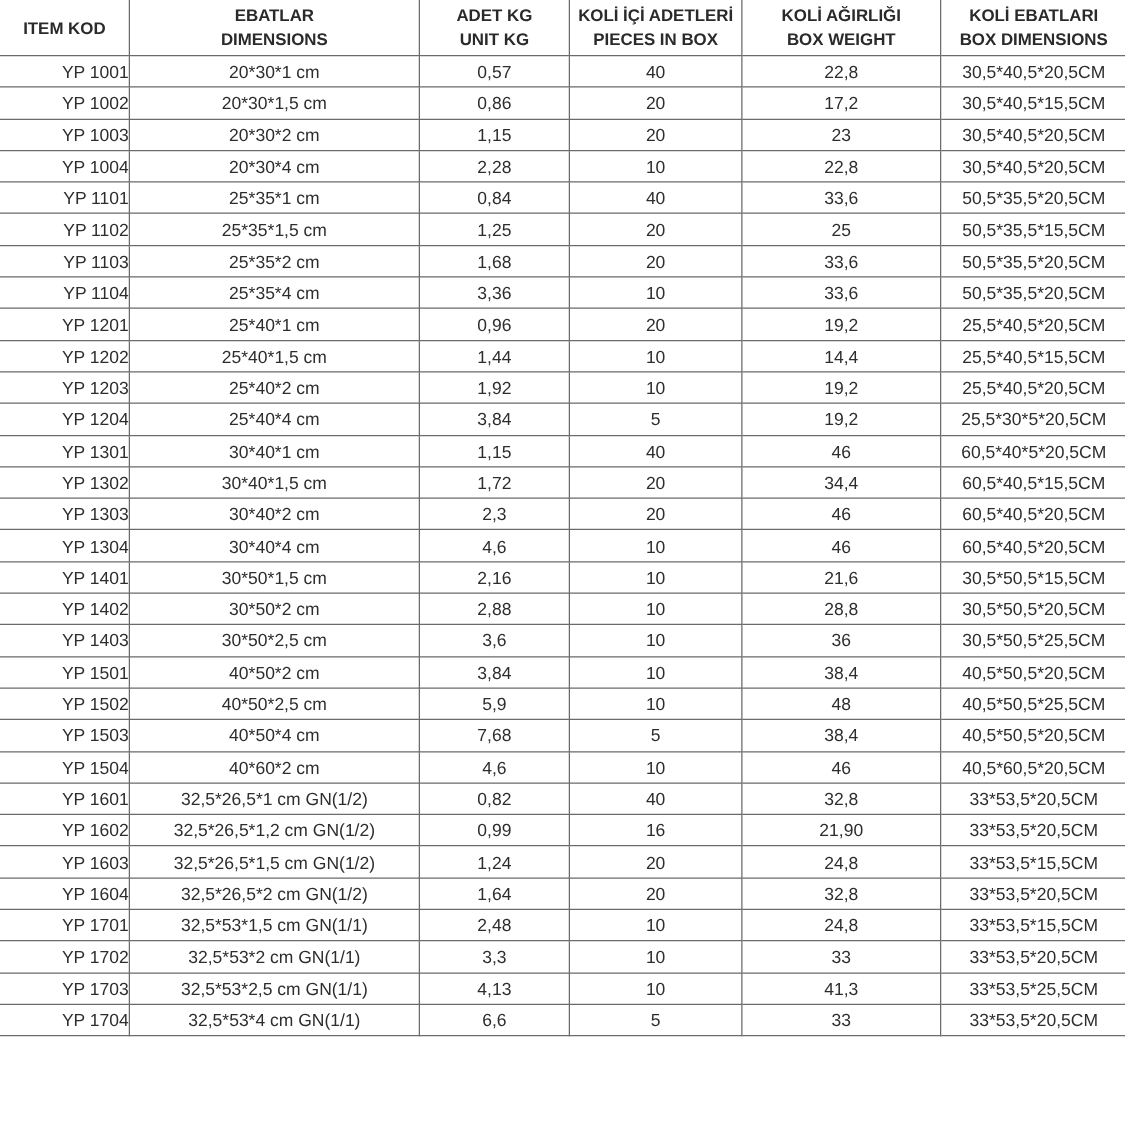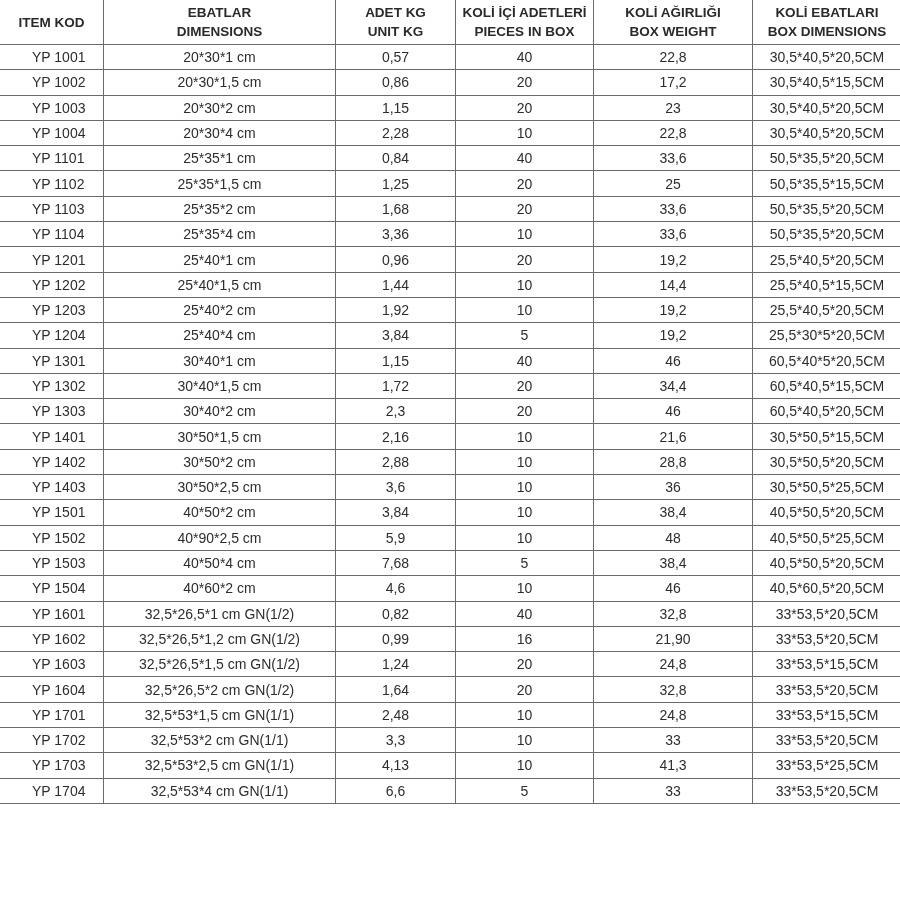--- a/index.html
+++ b/index.html
@@ -26,21 +26,21 @@
     color:#2a2a2a;
     vertical-align:middle;
   }
   table.spec th .l1, table.spec th .l2 { display:block; }
   table.spec td {
     height:24.3px;
     font-size:14px;
     color:#2d2d2d;
     vertical-align:middle;
   }
-  table.spec td.code { text-align:left; padding-left:32px; }
+  table.spec td.code { text-align:right; padding-left:32px; }
 </style>
 </head>
 <body>
 
 <table class="spec">
   <colgroup>
     <col class="c0">
       <col class="c1">
       <col class="c2">
       <col class="c3">
@@ -189,20 +189,28 @@
       </tr>
       <tr>
         <td class="code">YP 1303</td>
         <td>30*40*2 cm</td>
         <td>2,3</td>
         <td>20</td>
         <td>46</td>
         <td>60,5*40,5*20,5CM</td>
       </tr>
       <tr>
+        <td class="code">YP 1304</td>
+        <td>30*40*4 cm</td>
+        <td>4,6</td>
+        <td>10</td>
+        <td>46</td>
+        <td>60,5*40,5*20,5CM</td>
+      </tr>
+      <tr>
         <td class="code">YP 1401</td>
         <td>30*50*1,5 cm</td>
         <td>2,16</td>
         <td>10</td>
         <td>21,6</td>
         <td>30,5*50,5*15,5CM</td>
       </tr>
       <tr>
         <td class="code">YP 1402</td>
         <td>30*50*2 cm</td>
@@ -222,21 +230,21 @@
       <tr>
         <td class="code">YP 1501</td>
         <td>40*50*2 cm</td>
         <td>3,84</td>
         <td>10</td>
         <td>38,4</td>
         <td>40,5*50,5*20,5CM</td>
       </tr>
       <tr>
         <td class="code">YP 1502</td>
-        <td>40*90*2,5 cm</td>
+        <td>40*50*2,5 cm</td>
         <td>5,9</td>
         <td>10</td>
         <td>48</td>
         <td>40,5*50,5*25,5CM</td>
       </tr>
       <tr>
         <td class="code">YP 1503</td>
         <td>40*50*4 cm</td>
         <td>7,68</td>
         <td>5</td>

